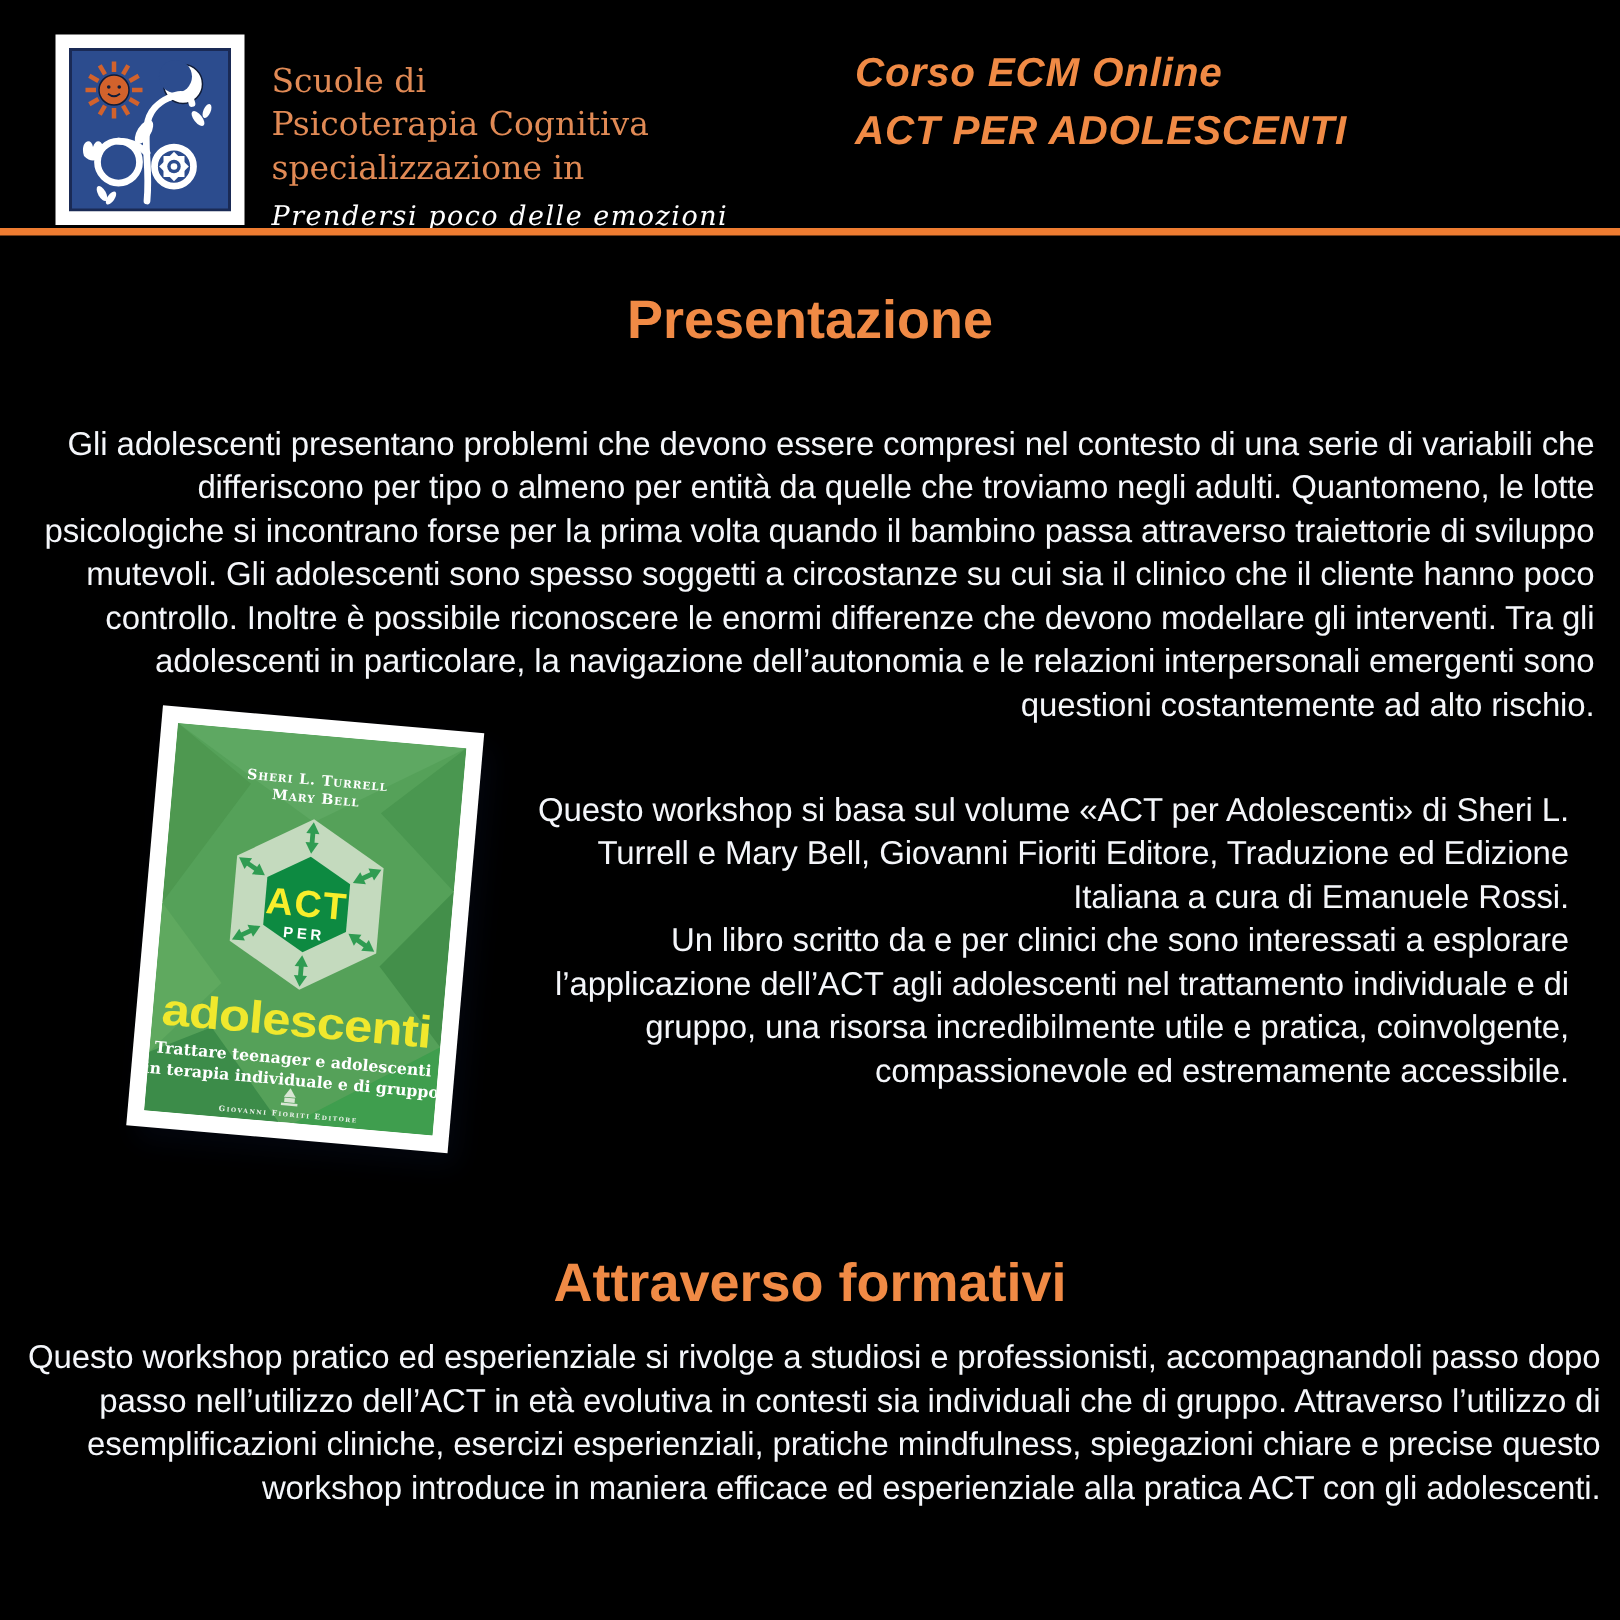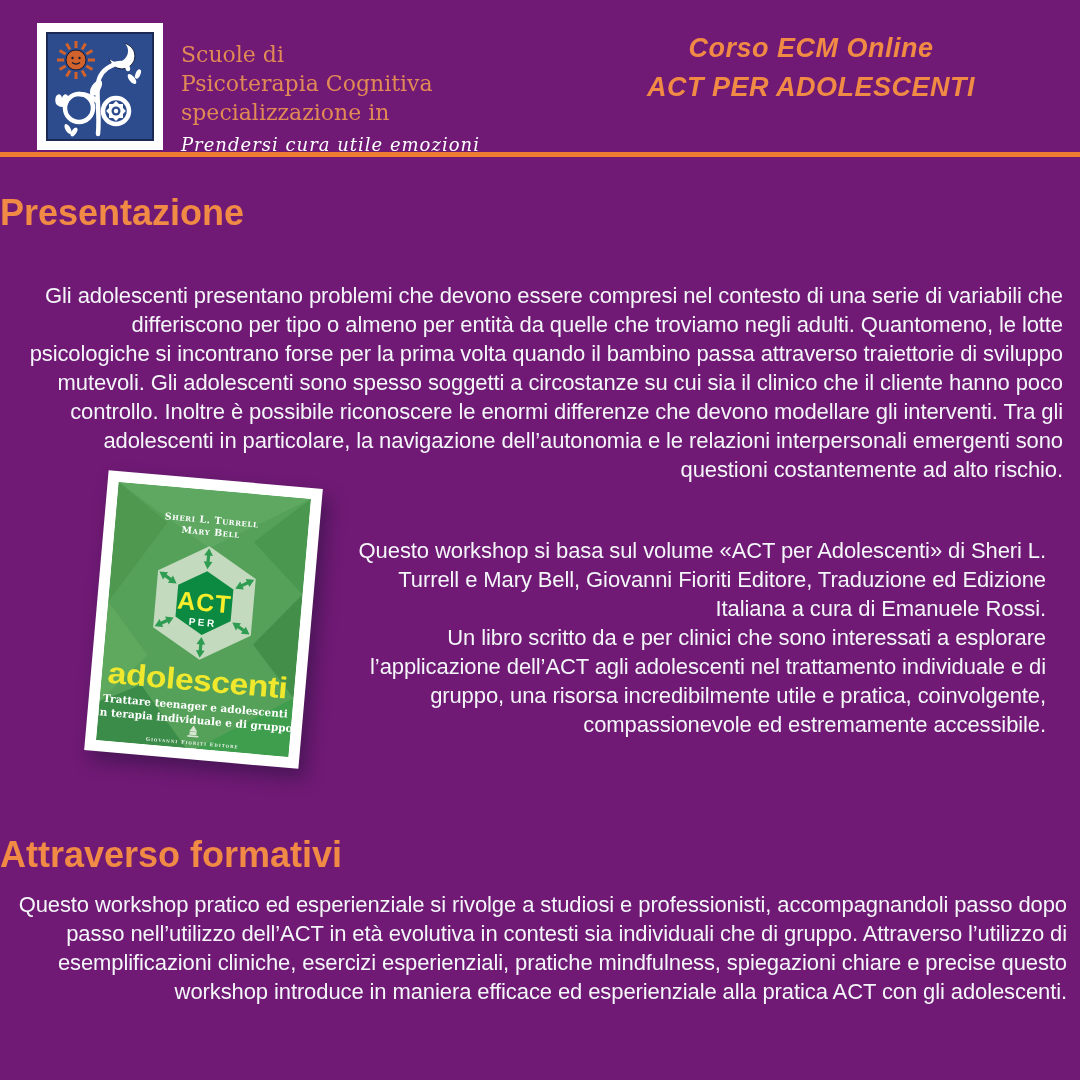--- a/index.html
+++ b/index.html
@@ -2,63 +2,63 @@
 <html lang="it"><head>
 <meta charset="utf-8">
 <style>
   html,body { margin:0; padding:0; }
   body {
     width:1080px; height:1080px;
     background:#2e4478;
     font-family:"Liberation Sans", sans-serif;
     overflow:hidden;
   }
-  .canvas { position:relative; width:1080px; height:1080px; background:#701a75; }
+  .canvas { position:relative; width:1080px; height:1080px; background:#000000; }
 
   
   .logo-card {
     position:absolute; left:37px; top:23px; width:126px; height:127px;
     background:#ffffff;
   }
   .logo-card svg { position:absolute; left:9px; top:9px; }
 
   .brand { position:absolute; left:181px; top:40px; width:262px; }
   .brand-line {
     font-family:"DejaVu Serif", serif;
     font-size:22px; line-height:29px; color:#e18a55; white-space:nowrap;
   }
   .tagline {
     margin-top:7px; text-align:center; width:250px;
     font-family:"DejaVu Serif", serif; font-style:italic;
     font-size:18px; color:#ffffff; letter-spacing:1px; white-space:nowrap;
   }
 
-  .course { position:absolute; left:570px; top:33px; width:482px; text-align:center; }
+  .course { position:absolute; left:570px; top:33px; width:482px; text-align:left; }
   .course-type, .course-title {
     color:#f08a45; font-weight:bold; font-style:italic;
     font-size:27px; letter-spacing:.5px; white-space:nowrap;
   }
   .course-title { margin-top:8px; }
 
   .divider { position:absolute; left:0; top:152px; width:1080px; height:5px; background:#ee7c31; }
 
   
   .h-orange {
-    position:absolute; left:0; width:1080px; text-align:left;
+    position:absolute; left:0; width:1080px; text-align:center;
     color:#f08a45; font-weight:bold; font-size:36px; line-height:40px; margin:0;
   }
   #presentazione-heading { top:193px; }
   #obiettivi-heading     { top:835px; }
 
   .body-par {
     position:absolute; text-align:right;
     color:#f4f6fa; font-size:22px; line-height:29px; letter-spacing:-.1px;
   }
   #presentazione-par { top:259px; left:17px;  width:1046px; }
-  #volume-par        { top:536px; left:346px; width:700px; }
+  #volume-par        { top:525px; left:346px; width:700px; }
   #obiettivi-par     { top:868px; left:13px;  width:1054px; }
 
   
   .book {
     position:absolute; left:96px; top:479px; width:215px; height:281px;
     background:#ffffff;
     transform:rotate(5deg);
     box-shadow:7px 9px 18px rgba(8,16,38,.38);
   }
   .book svg { position:absolute; left:11px; top:11px; }
@@ -126,21 +126,21 @@
           <circle cx="70" cy="79" r="4.5" fill="#2c4c8e"></circle>
           <circle cx="70" cy="79" r="2.2" fill="#ffffff"></circle>
         </g>
       </svg>
     </div>
 
     <div class="brand">
       <div class="brand-line">Scuole di</div>
       <div class="brand-line">Psicoterapia Cognitiva</div>
       <div class="brand-line">specializzazione in</div>
-      <div class="tagline">Prendersi cura utile emozioni</div>
+      <div class="tagline">Prendersi poco delle emozioni</div>
     </div>
 
     <div class="course">
       <div class="course-type">Corso ECM Online</div>
       <div class="course-title">ACT PER ADOLESCENTI</div>
     </div>
 
     <div class="divider"></div>
   </div>
 

